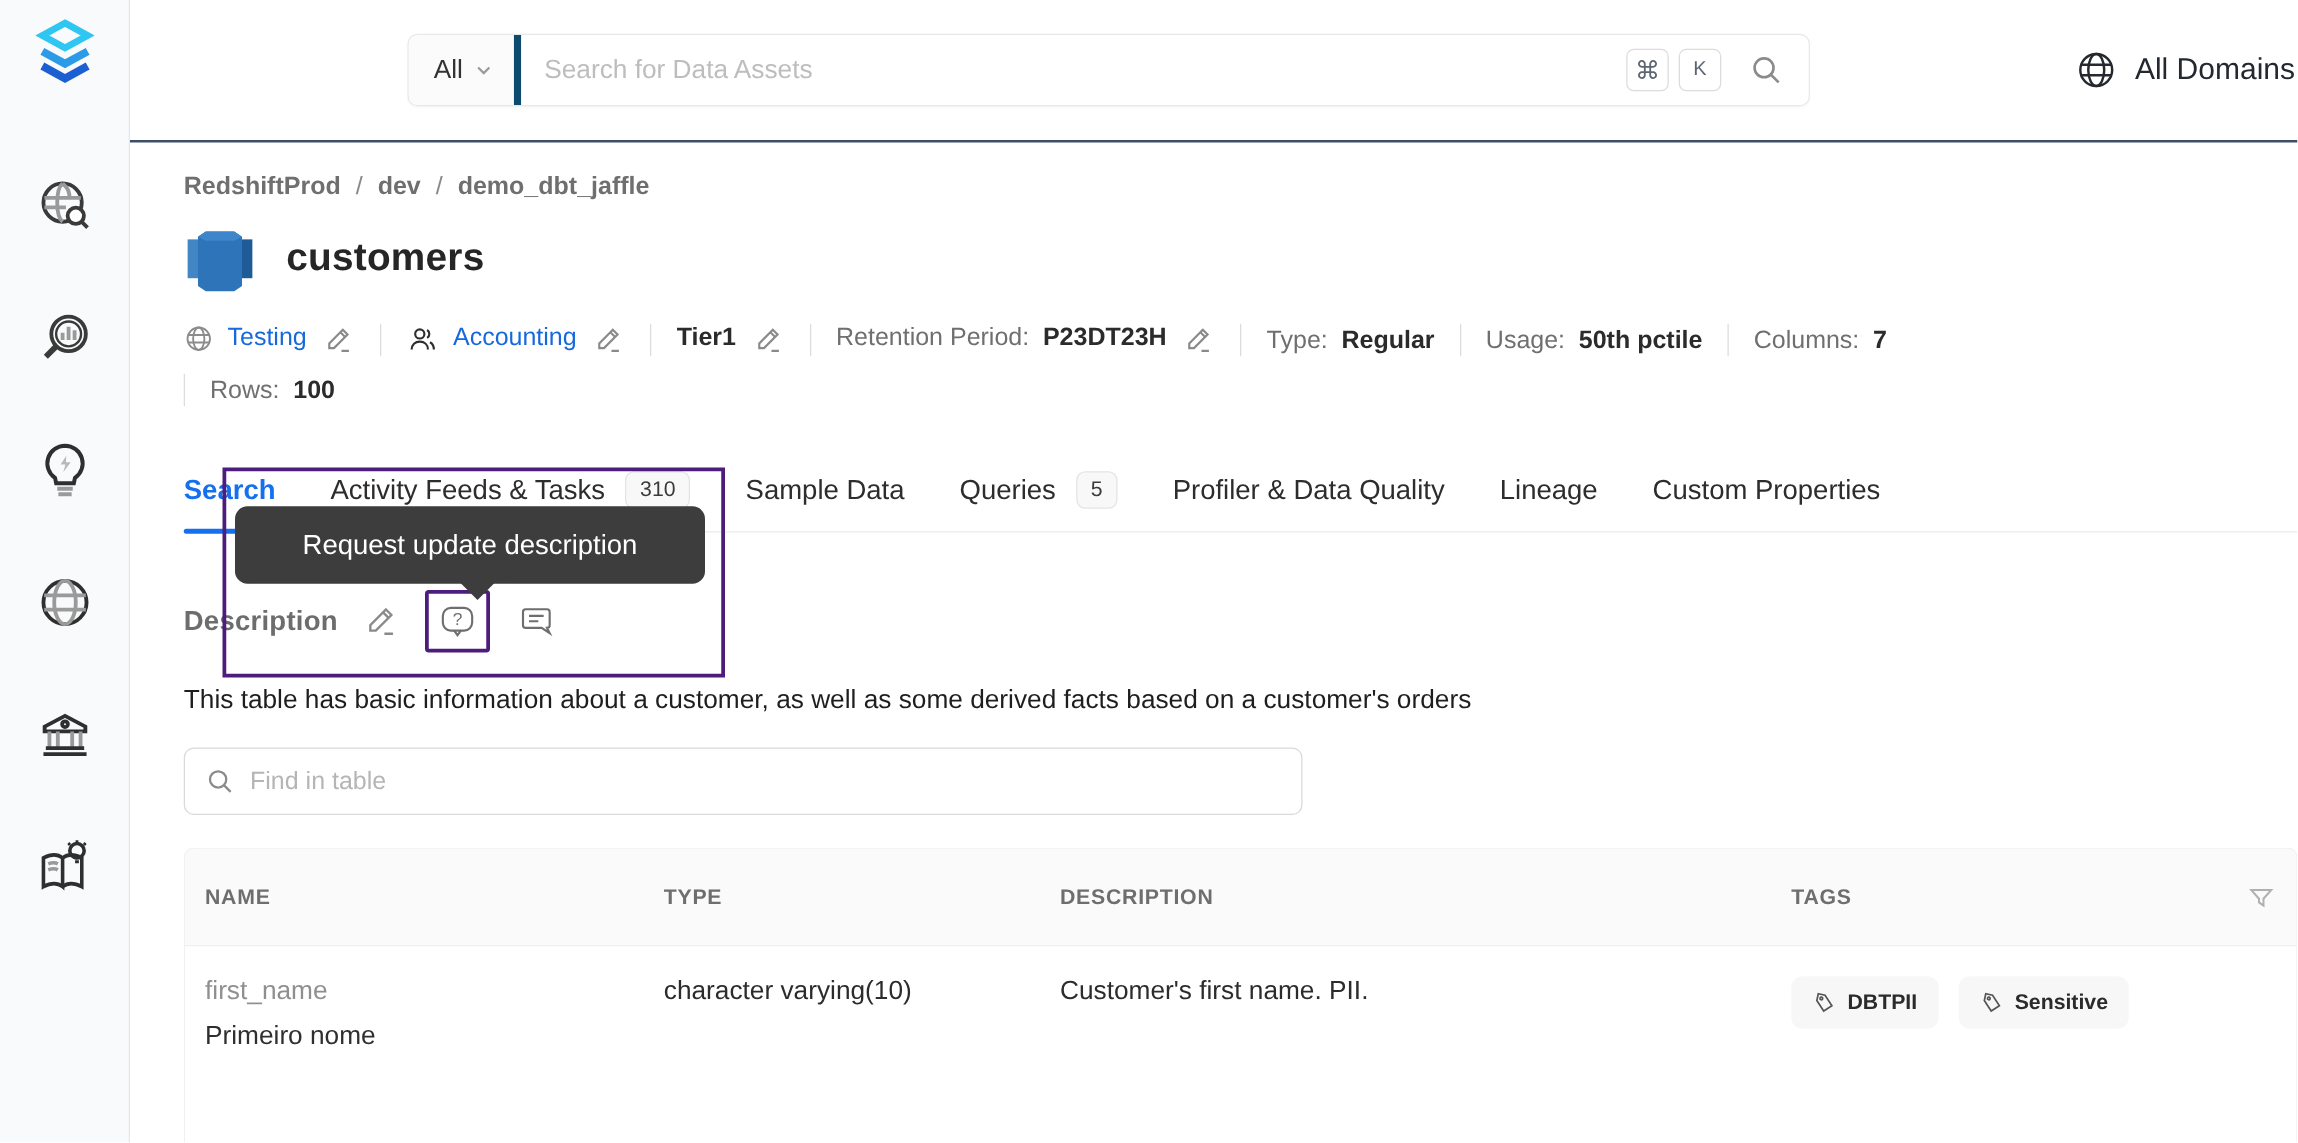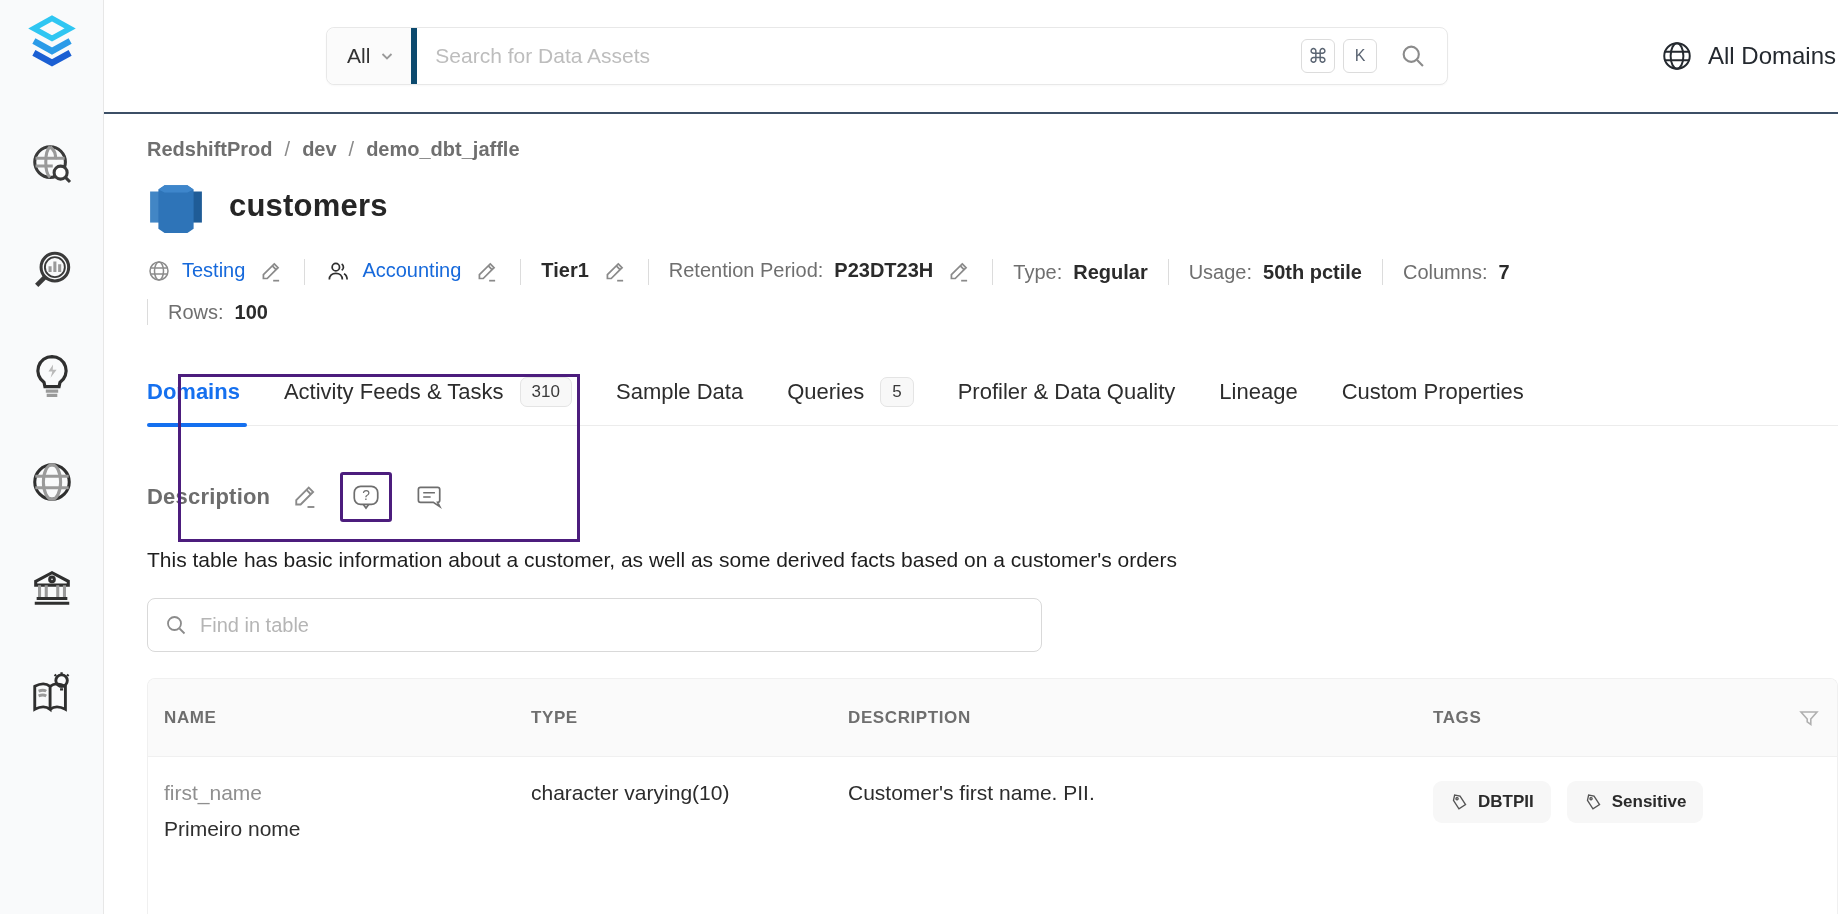--- a/index.html
+++ b/index.html
@@ -296,21 +296,21 @@
     <div class="meta-row second">
       <div class="meta-div" style="margin-left:0;"></div>
       <div class="meta-item">
         <span>Rows:</span>
         <span class="meta-val">100</span>
       </div>
     </div>
 
     <div class="tabs">
       <div class="tab active">
-        <span>Domains</span>
+        <span>Search</span>
       </div>
       <div class="tab">
         <span>Activity Feeds &amp; Tasks</span>
         <span class="count-badge">310</span>
       </div>
       <div class="tab">
         <span>Sample Data</span>
       </div>
       <div class="tab">
         <span>Queries</span>
@@ -392,16 +392,19 @@
             <svg width="19" height="19" viewBox="0 0 24 24" fill="none" stroke="#555" stroke-width="1.7" transform="rotate(12)">
               <path d="M4 11 V4 h7 l9 9 -7 7 Z"></path>
                 <circle cx="8" cy="8" r="1.4"></circle>
             </svg>
             <span class="tg">Sensitive</span>
           </span>
         </div>
       </div>
     </div>
 
+    <div class="tooltip">
+      <span class="tip-text">Request update description</span>
+    </div>
     <div class="annotation-box"></div>
 
   </div>
 </div>
 
 </body></html>

